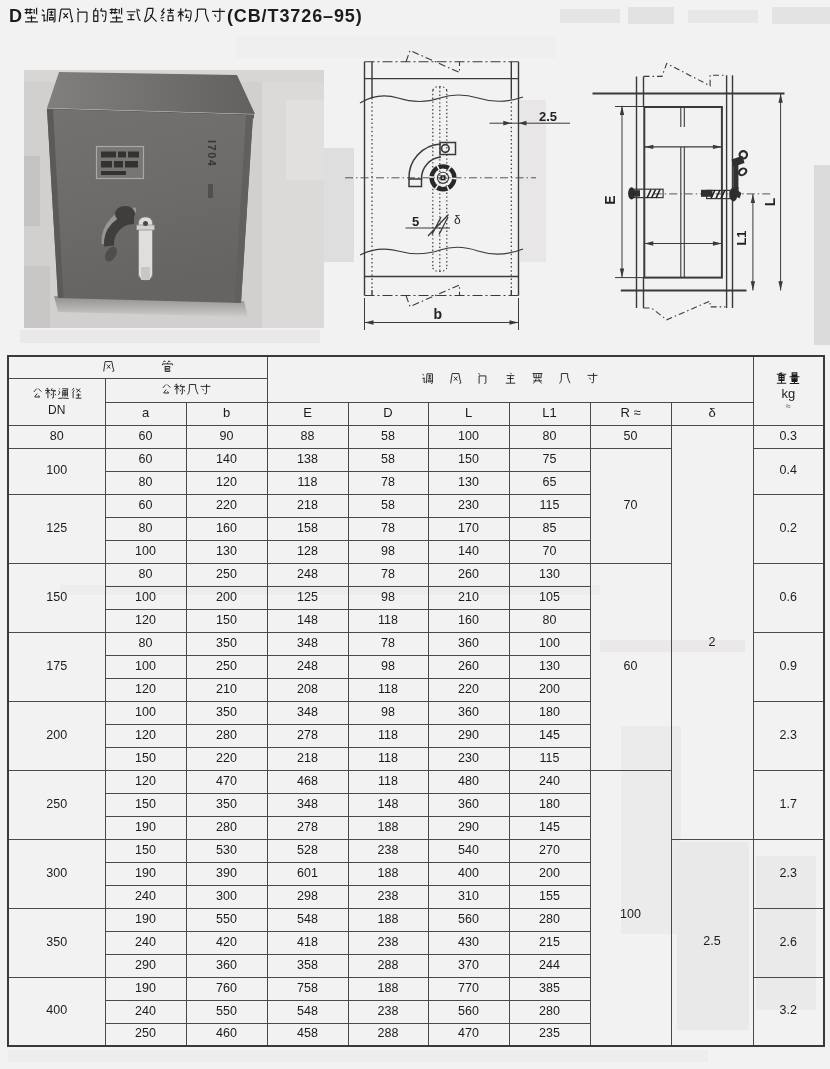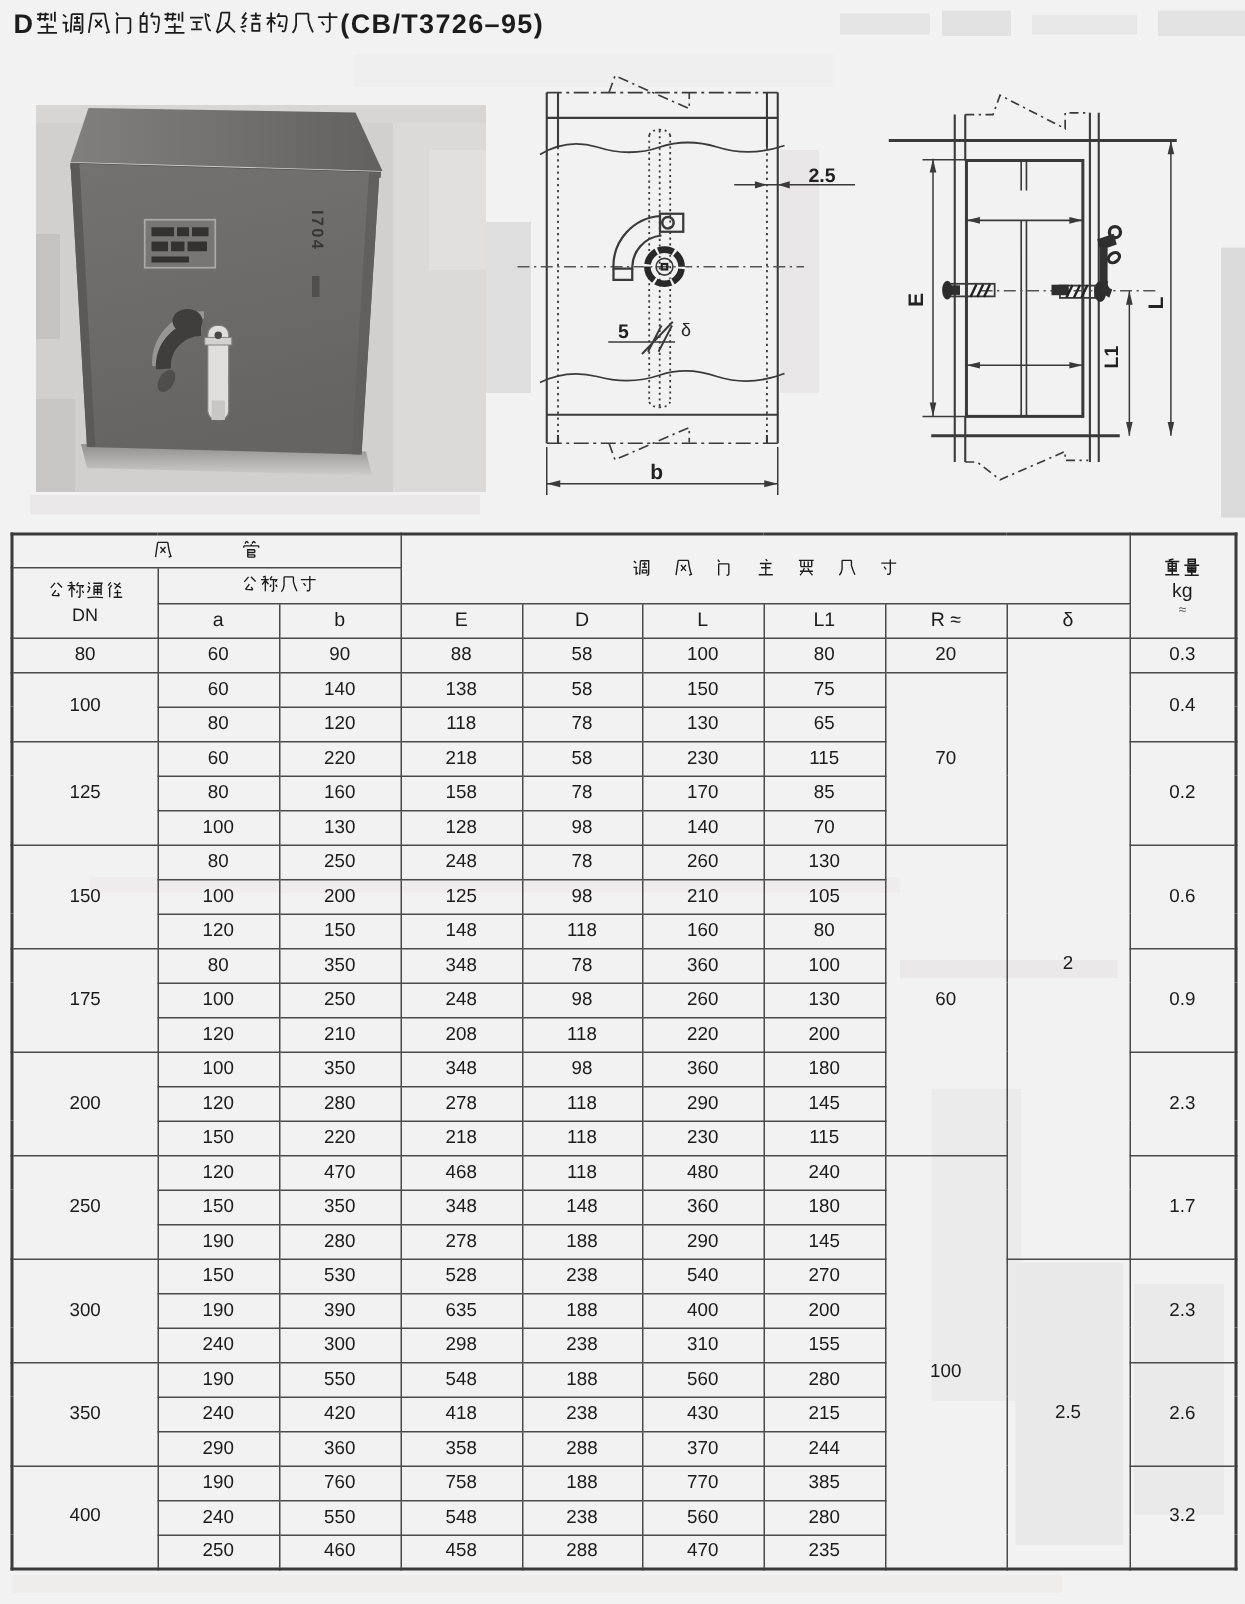--- a/index.html
+++ b/index.html
@@ -441,21 +441,21 @@
           <td style="font-size:13px">δ</td>
         </tr>
 <tr style="height:23px">
           <td rowspan="1">80</td>
           <td>60</td>
           <td>90</td>
           <td>88</td>
           <td>58</td>
           <td>100</td>
           <td>80</td>
-          <td rowspan="1">20</td>
+          <td rowspan="1">50</td>
           <td rowspan="18" style="padding-top:22px">2</td>
           <td rowspan="1">0.3</td>
         </tr>
 <tr style="height:23px">
           <td rowspan="2">100</td>
           <td>60</td>
           <td>140</td>
           <td>138</td>
           <td>58</td>
           <td>150</td>
@@ -610,21 +610,21 @@
           <td>528</td>
           <td>238</td>
           <td>540</td>
           <td>270</td>
           <td rowspan="9">2.5</td>
           <td rowspan="3">2.3</td>
         </tr>
 <tr style="height:23px">
           <td>190</td>
           <td>390</td>
-          <td>635</td>
+          <td>601</td>
           <td>188</td>
           <td>400</td>
           <td>200</td>
         </tr>
 <tr style="height:23px">
           <td>240</td>
           <td>300</td>
           <td>298</td>
           <td>238</td>
           <td>310</td>

